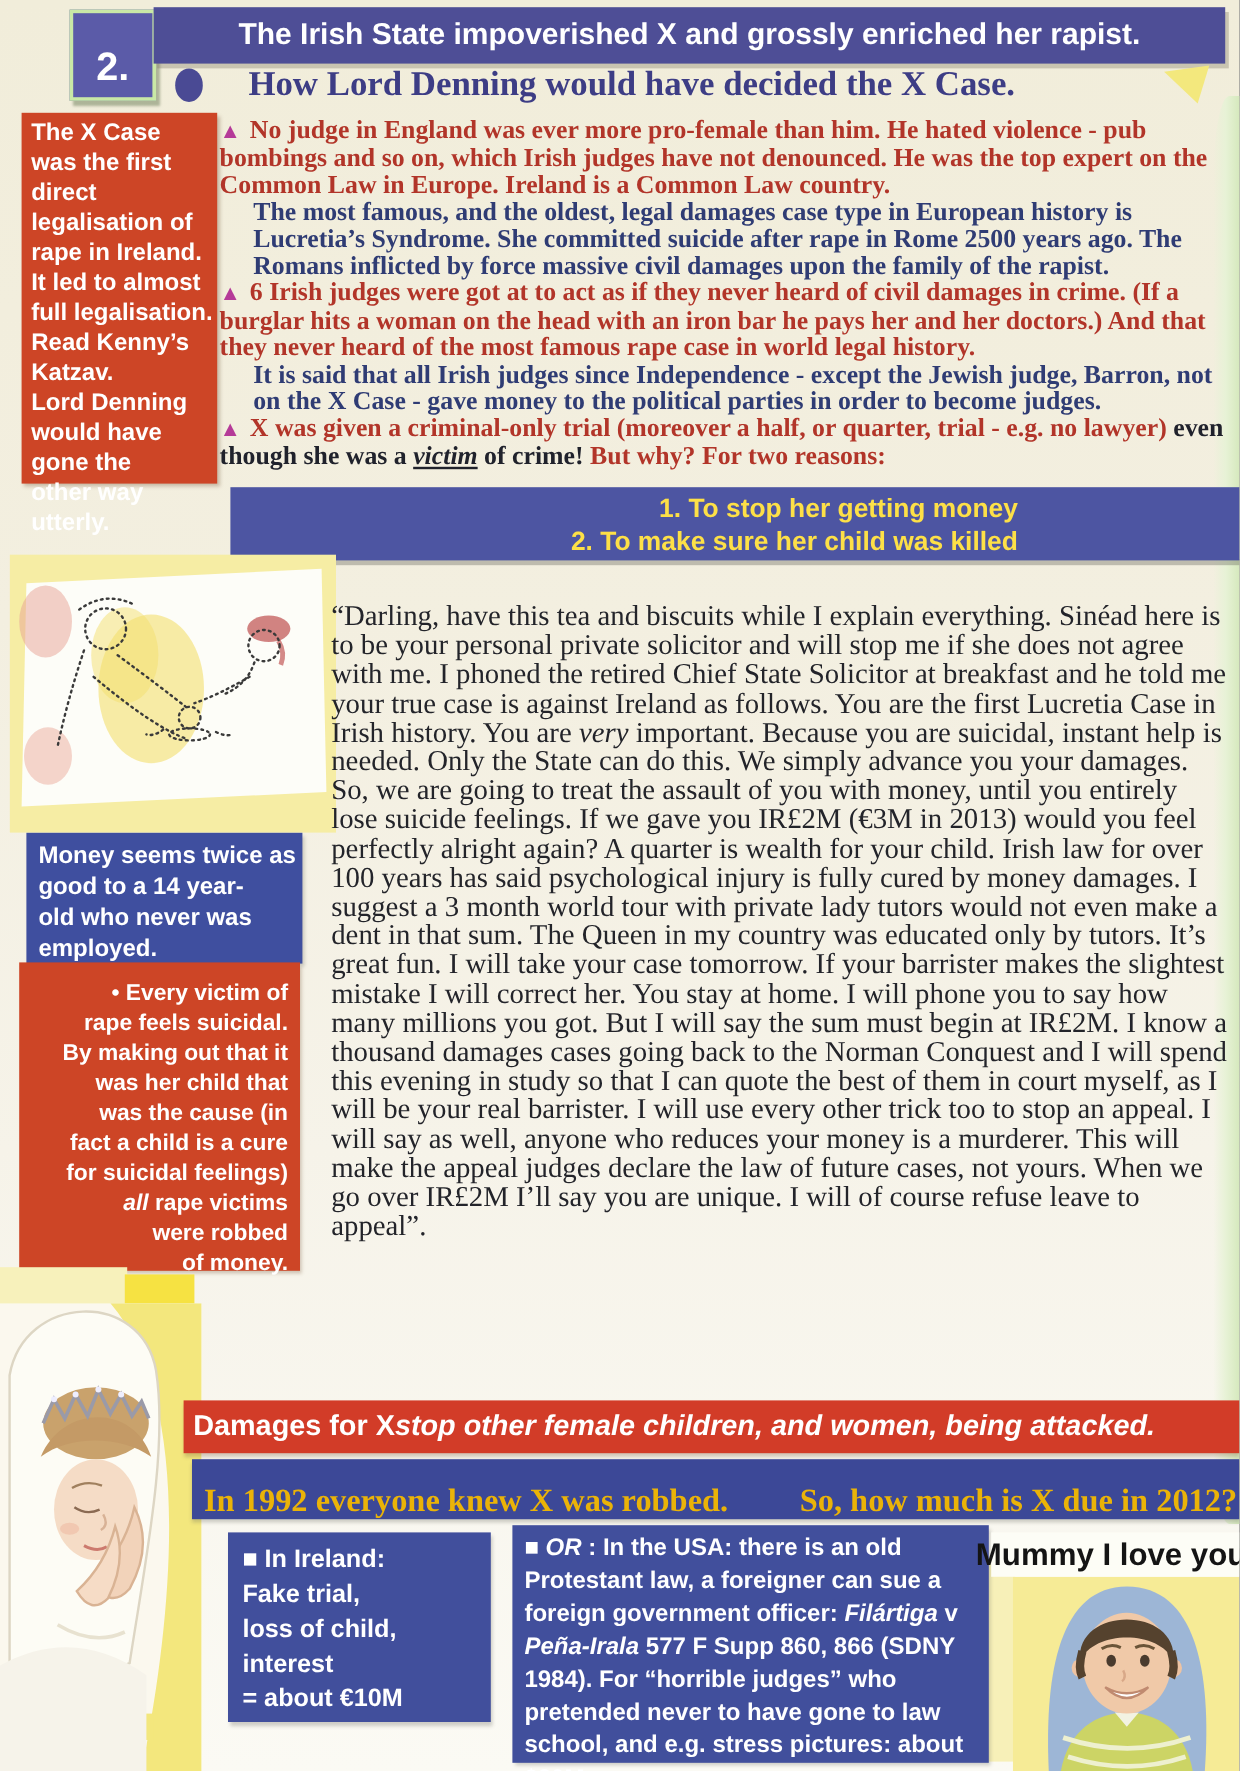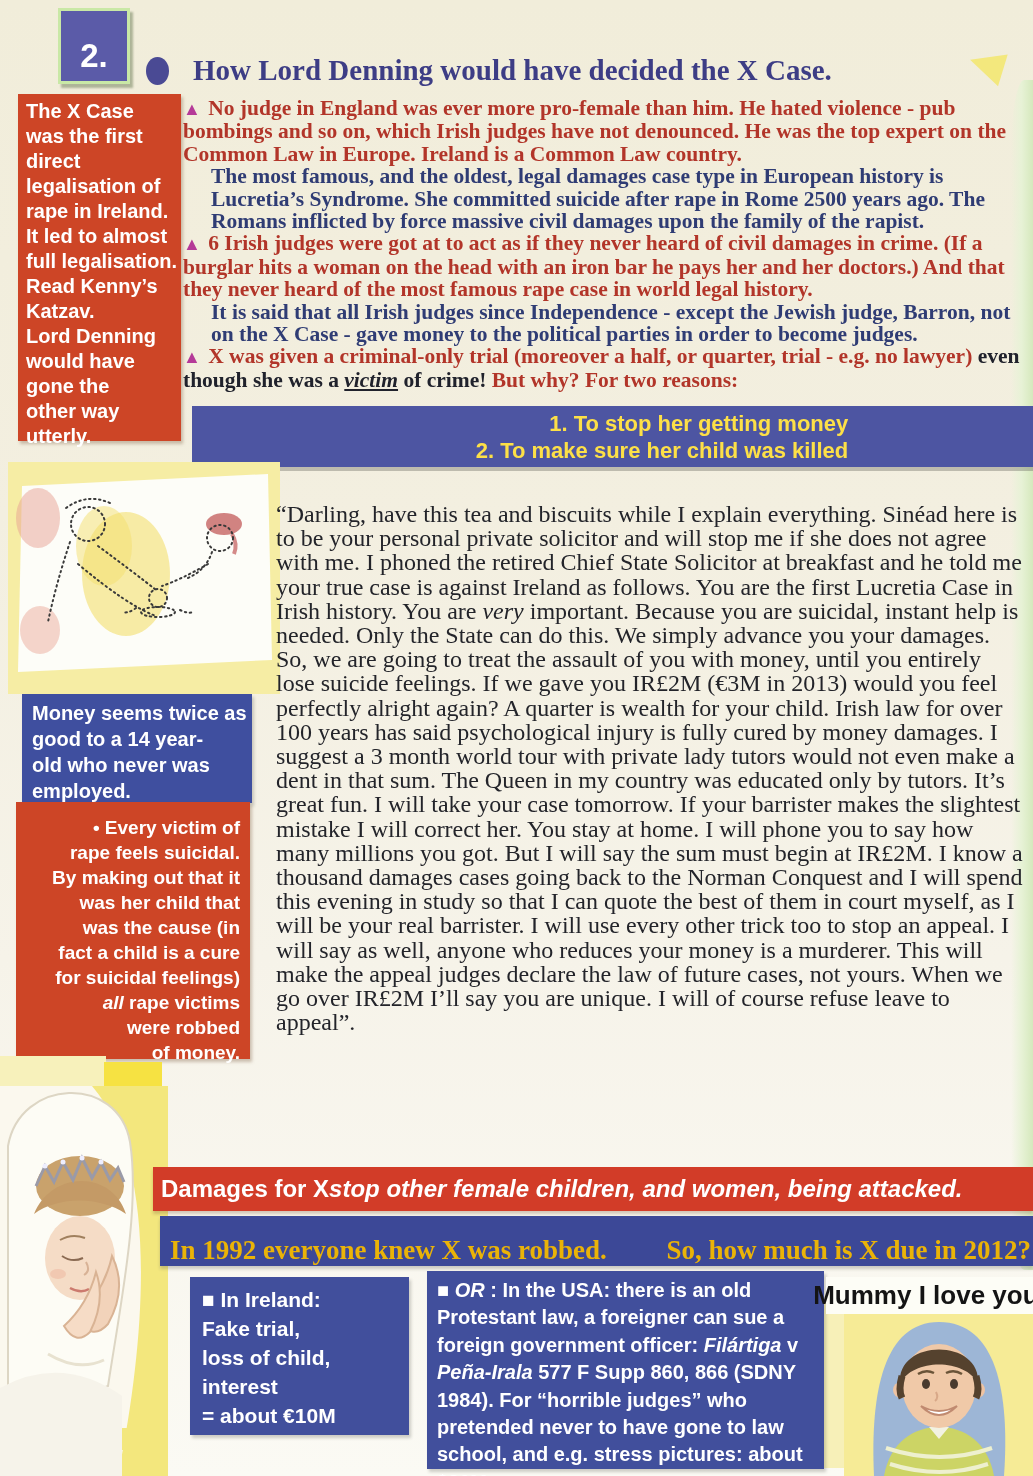--- a/index.html
+++ b/index.html
@@ -15,25 +15,25 @@
     border-radius:45% 0 0 45% / 6%;}
   
   .badge2{left:58px;top:8px;width:72px;height:76px;background:#5b5ba8;
     border:3px solid #c9e8a6;box-shadow:3px 4px 2px rgba(90,110,70,.45);
     color:#fff;font-size:33px;font-weight:bold;display:flex;align-items:flex-end;justify-content:center;padding-bottom:6px;box-sizing:border-box;}
   .top-banner{left:128px;top:6px;width:893px;height:47px;background:#4e4e96;
     box-shadow:3px 4px 0 rgba(125,120,100,.35);
     color:#fff;font-size:25px;font-weight:bold;display:flex;align-items:center;justify-content:center;white-space:nowrap;}
   .yellow-tri{left:972px;top:57px;width:0;height:0;
     border-left:24px solid transparent;border-right:14px solid transparent;border-top:30px solid #f3e87d;transform:rotate(-8deg);}
-  .heading-row{left:146px;top:54px;width:880px;display:flex;align-items:center;gap:24px;}
+  .heading-row{left:146px;top:54px;width:880px;display:flex;align-items:center;gap:38px;}
   .bullet-dot{width:23px;height:28px;border-radius:50%;background:#4a4a94;flex:0 0 auto;}
   .heading-text{font-family:"Liberation Serif",serif;font-weight:bold;font-size:29px;color:#3d3d85;}
   
-  .xcase-box{left:18px;top:94px;width:163px;height:347px;background:#cd4526;
+  .xcase-box{left:18px;top:94px;width:163px;height:309px;background:#cd4526;
     box-shadow:2px 3px 3px rgba(120,90,60,.35);color:#fff;font-weight:bold;
     font-size:20px;line-height:25px;padding:5px 2px 0 8px;box-sizing:border-box;white-space:pre-line;}
   .money-box{left:22px;top:694px;width:230px;height:109px;background:#3f4f9f;
     box-shadow:2px 3px 3px rgba(100,100,90,.3);color:#fff;font-weight:bold;
     font-size:20px;line-height:26px;padding:6px 4px 0 10px;box-sizing:border-box;white-space:pre-line;}
   .victim-box{left:16px;top:802px;width:234px;height:257px;background:#cd4526;
     box-shadow:2px 3px 3px rgba(120,90,60,.35);color:#fff;font-weight:bold;
     font-size:19px;line-height:25px;padding:13px 10px 0 4px;box-sizing:border-box;text-align:right;}
   .victim-box .prelines{white-space:pre-line;display:block;}
   
@@ -84,20 +84,23 @@
 </style>
 </head>
 <body>
 
 <div id="page">
 
   <div class="abs green-edge"></div>
 
   <div class="abs badge2">
     <span>2.</span>
+  </div>
+  <div class="abs top-banner">
+    <span>The Irish State impoverished X and grossly enriched her rapist.</span>
   </div>
   <div class="abs yellow-tri"></div>
   <div class="abs heading-row">
     <span class="bullet-dot"></span>
     <span class="heading-text">How Lord Denning would have decided the X Case.</span>
   </div>
 
   <div class="abs xcase-box">The X Case
 was the first
 direct

